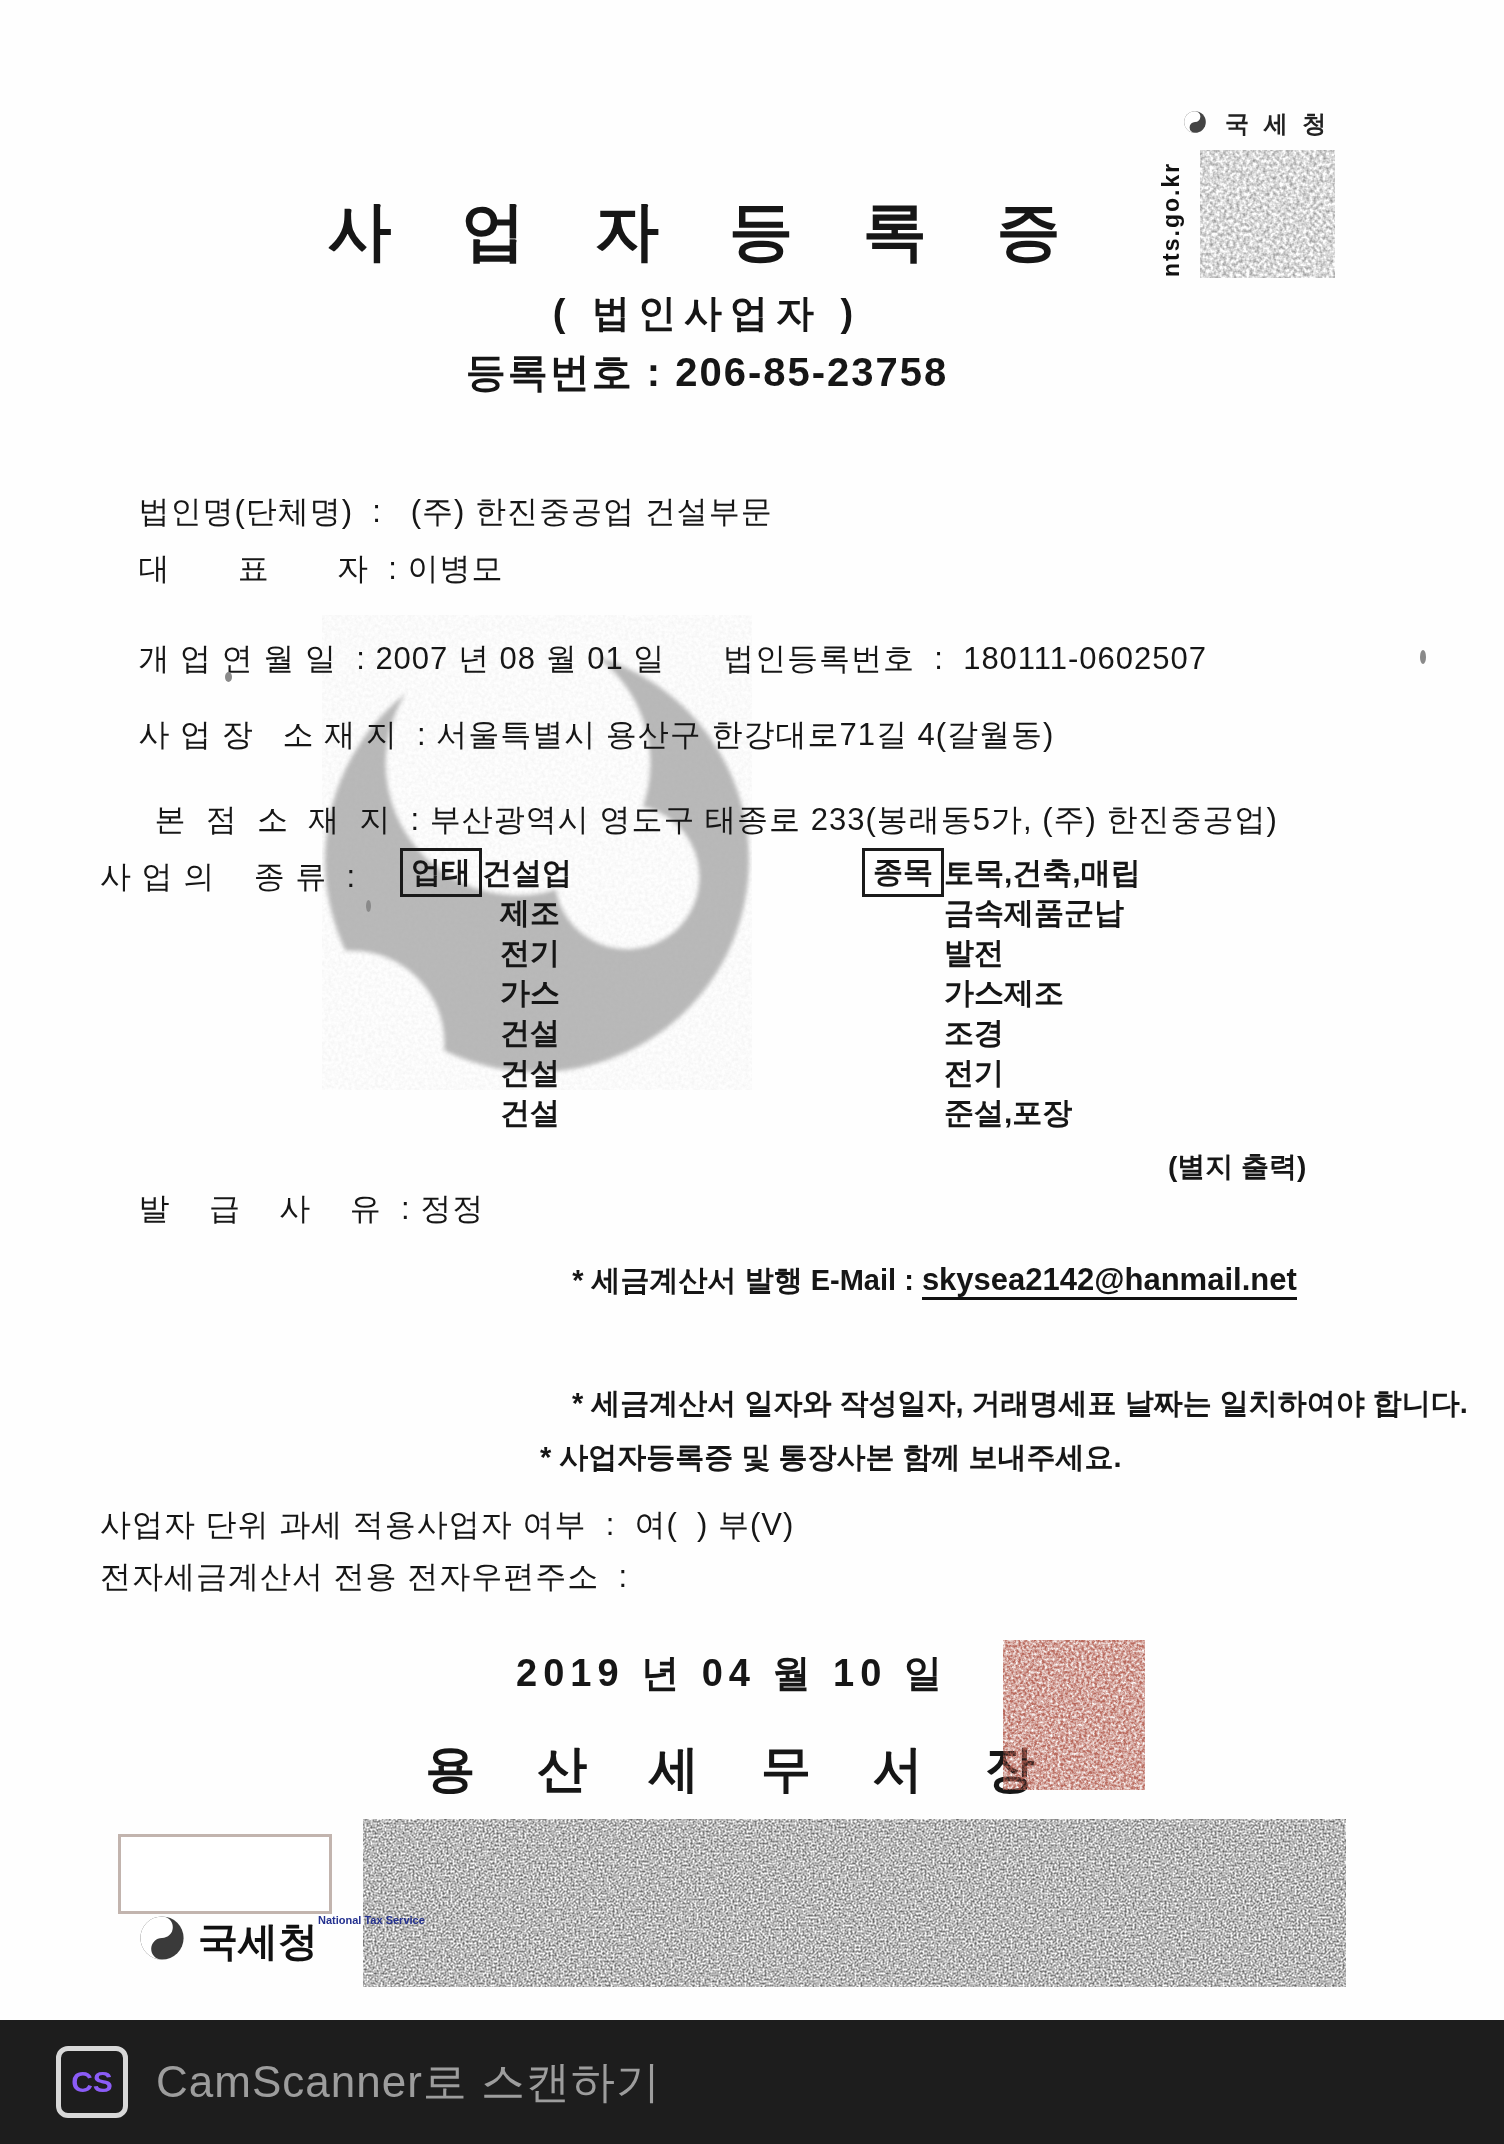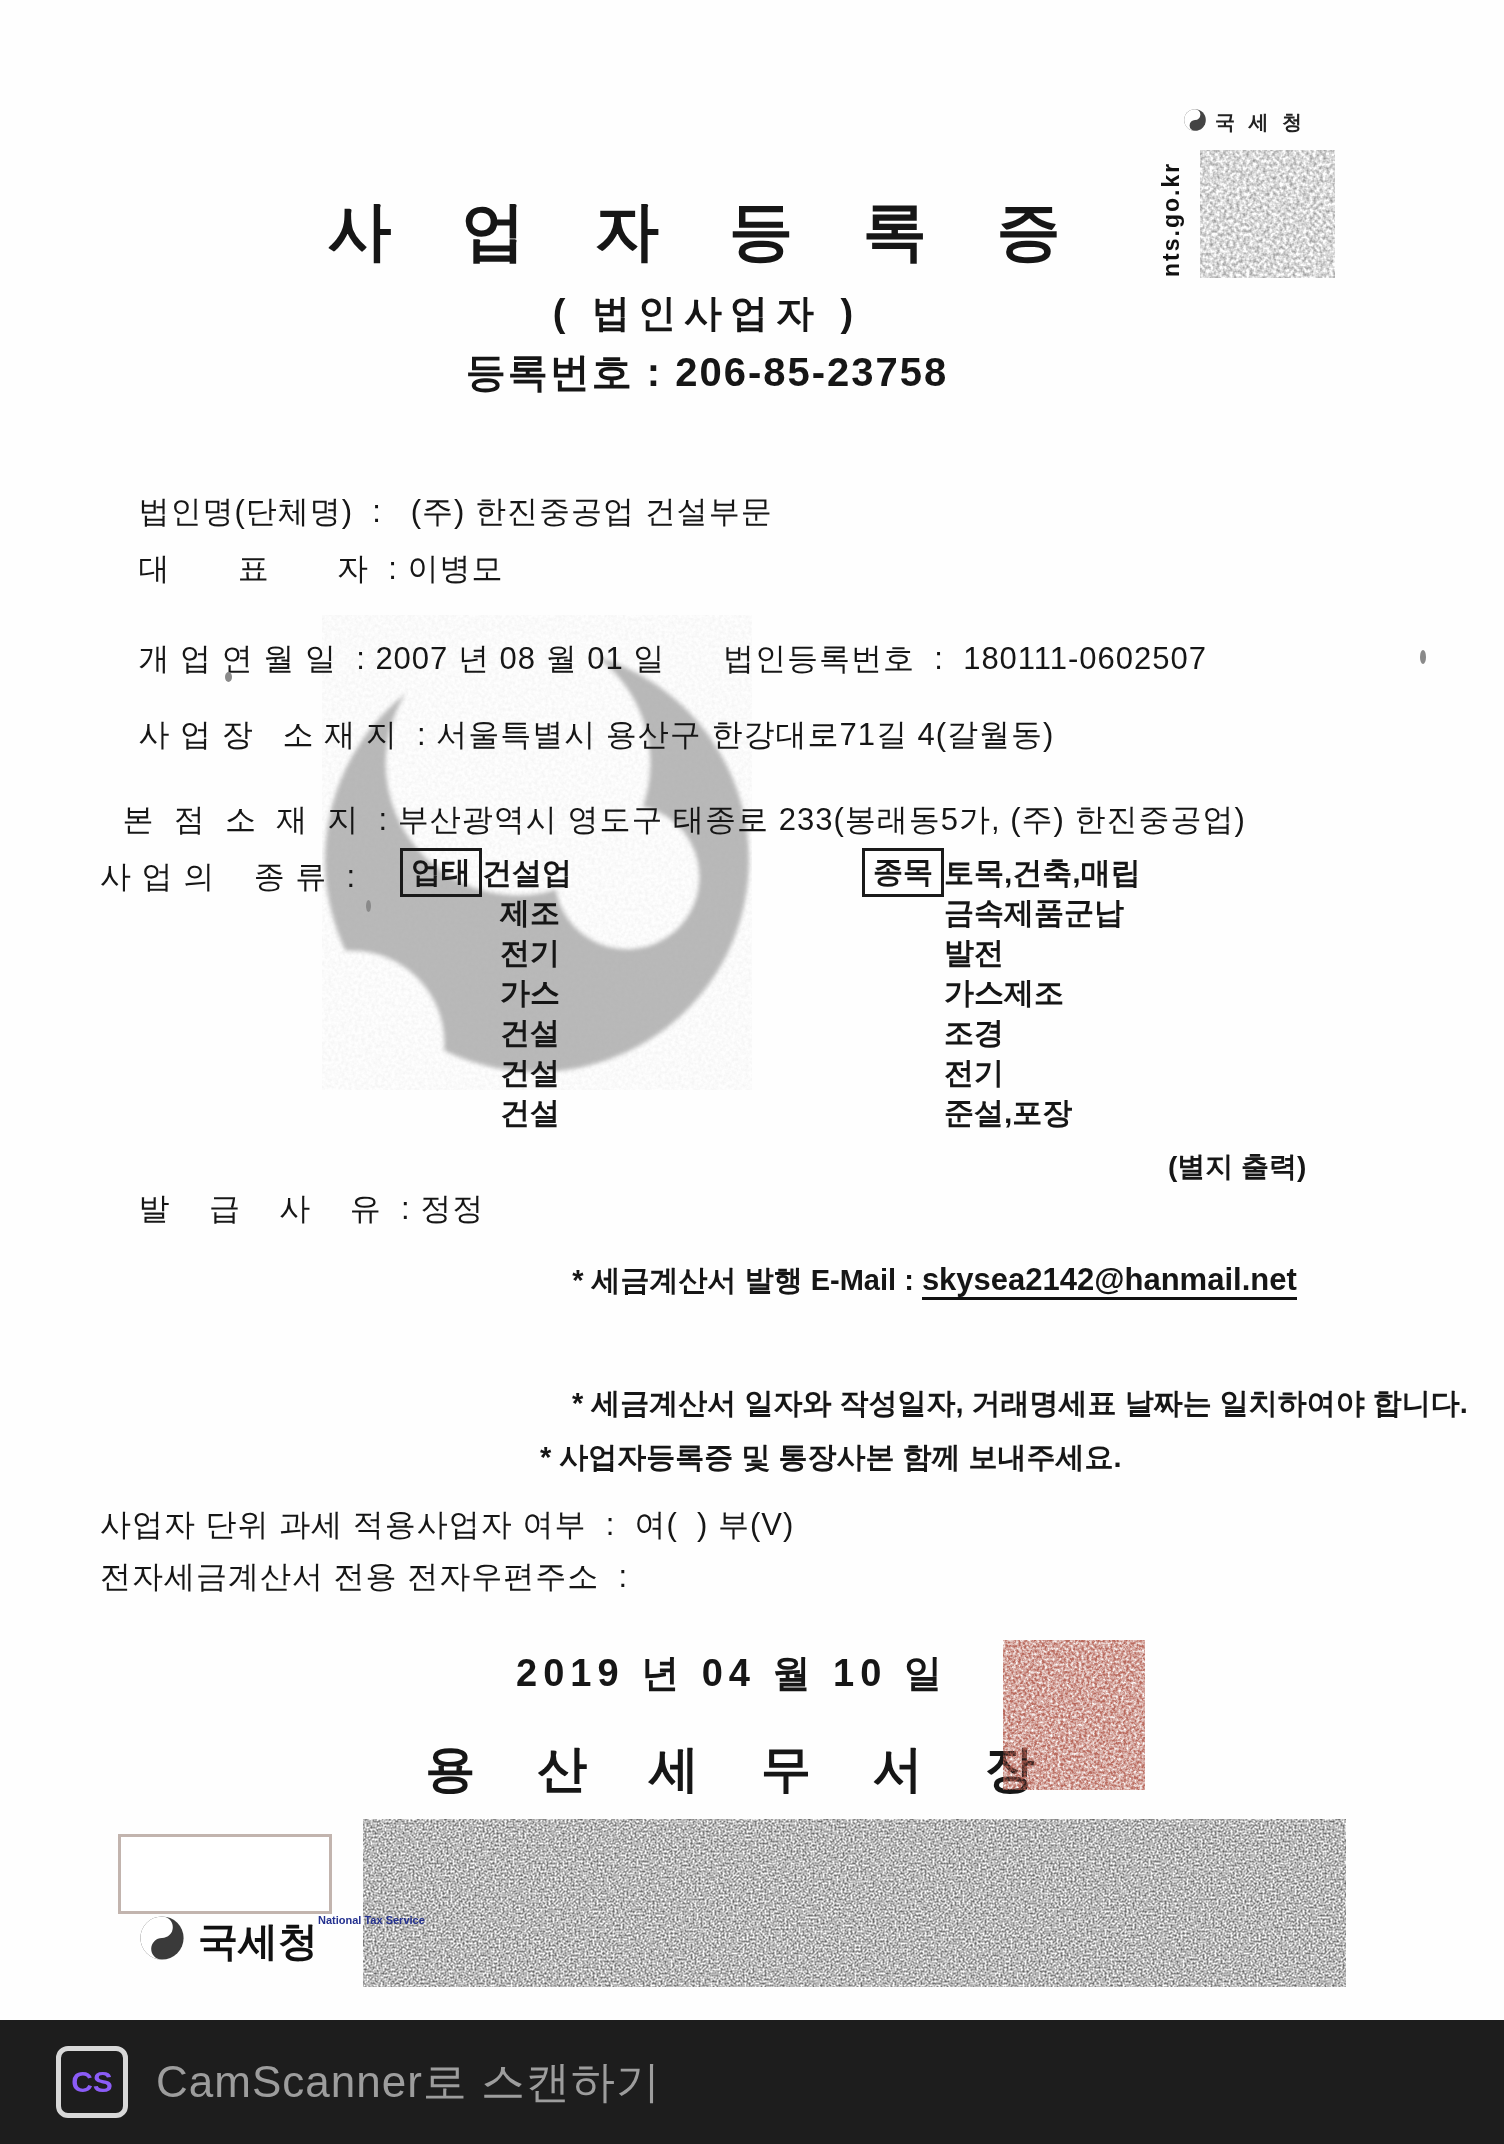--- a/index.html
+++ b/index.html
@@ -20,21 +20,21 @@
   
   .row{font-size:31px;font-weight:400;letter-spacing:1px;}
   .note{font-size:29px;font-weight:700;}
   .boxed{border:3px solid #1a1a1a;padding:1px 8px;font-size:30px;font-weight:700;}
   .biz-item{font-size:30px;font-weight:700;}
   .email{font-weight:700;border-bottom:3px solid #111;font-size:31px;}
   .right-note{font-size:28px;font-weight:700;}
   .date-line{width:100%;text-align:center;font-size:38px;font-weight:700;letter-spacing:6px;}
   .office-line{width:100%;text-align:center;font-size:50px;font-weight:700;letter-spacing:24px;}
   
-  .agency-small{font-size:20px;font-weight:700;letter-spacing:4px;color:#222;display:flex;align-items:center;gap:8px;}
+  .agency-small{font-size:24px;font-weight:700;letter-spacing:4px;color:#222;display:flex;align-items:flex-end;gap:18px;}
   .nts-vert{writing-mode:vertical-rl;transform:rotate(180deg);font-size:23px;font-weight:700;color:#111;letter-spacing:2px;}
   
   .nts-logo-text{font-size:40px;font-weight:700;color:#111;}
   .nts-logo-en{font-size:11px;font-weight:700;color:#23308f;}
   
   .cam-bar{left:0;top:2020px;width:1504px;height:124px;background:#1d1d1d;display:flex;align-items:center;}
   .cs-badge{width:62px;height:62px;border:5px solid #d8d8d8;border-radius:12px;margin-left:56px;
             display:flex;align-items:center;justify-content:center;font-size:30px;font-weight:700;color:#8b5cf6;}
   .cam-text{margin-left:28px;font-size:44px;color:#9d9d9d;font-weight:400;letter-spacing:1px;}
   .speck{background:#8a8a8a;border-radius:50%;}
@@ -105,21 +105,21 @@
   </div>
 
   <div class="abs row pre" style="left:100px;top:602px;">
     <span>개 업 연 월 일  :</span><span> </span><span>2007 년 08 월 01 일</span><span>      </span><span>법인등록번호  :</span><span>  </span><span>180111-0602507</span>
   </div>
 
   <div class="abs row pre" style="left:100px;top:678px;">
     <span>사 업 장   소 재 지  :</span><span> </span><span>서울특별시 용산구 한강대로71길 4(갈월동)</span>
   </div>
 
-  <div class="abs row pre" style="left:84px;top:763px;text-align:center;">
+  <div class="abs row pre" style="left:116px;top:763px;text-align:center;">
     <span>본  점  소  재  지  :</span><span> </span><span>부산광역시 영도구 태종로 233(봉래동5가, (주) 한진중공업)</span>
   </div>
 
   <div class="abs row pre" style="left:100px;top:856px;">사 업 의    종 류  :</div>
   <div class="abs boxed" style="left:400px;top:848px;">업태</div>
   <div class="abs boxed" style="left:862px;top:848px;">종목</div>
 
   <div class="abs biz-item" style="left:482px;top:853px;">건설업</div>
   <div class="abs biz-item" style="left:500px;top:893px;">제조</div>
   <div class="abs biz-item" style="left:500px;top:933px;">전기</div>

